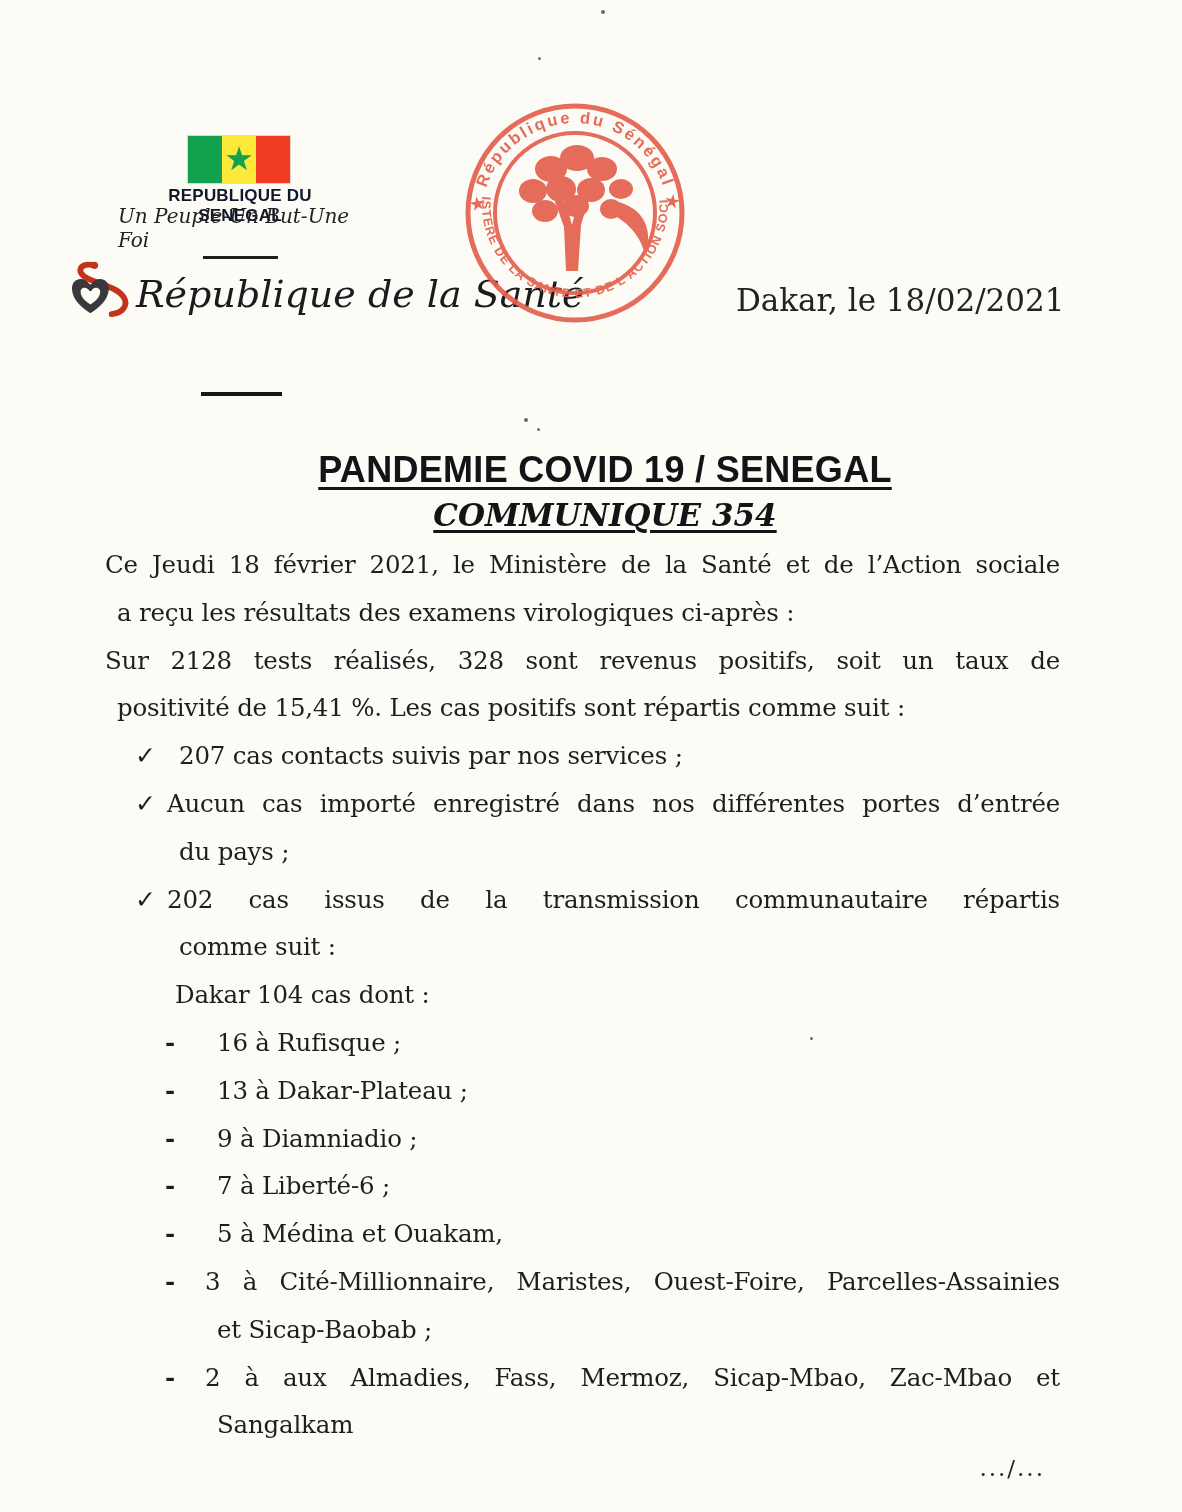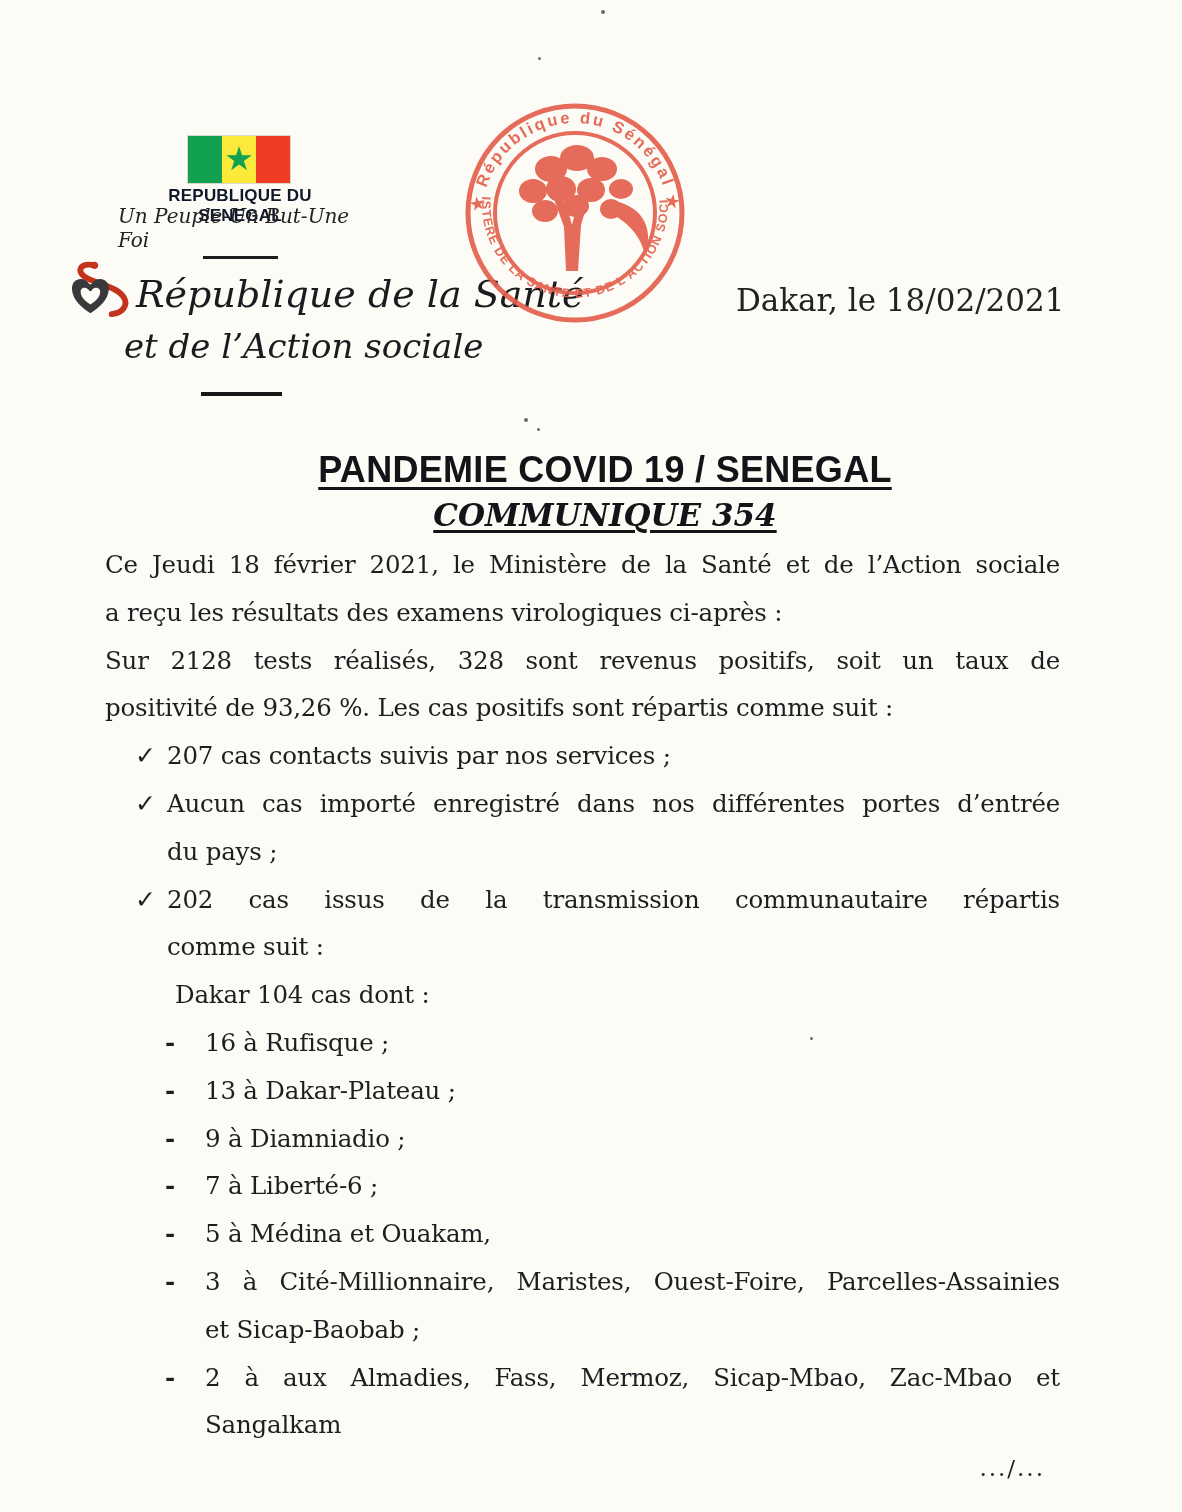--- a/index.html
+++ b/index.html
@@ -34,21 +34,21 @@
   .title-block{position:absolute;top:449px;left:14px;width:1182px;text-align:center;}
   .title-main{font-family:"Liberation Sans",sans-serif;font-weight:bold;font-size:36px;color:#141418;
     text-decoration:underline;text-decoration-thickness:3px;text-underline-offset:5px;letter-spacing:.3px;}
   .title-sub{margin-top:6px;font-family:"DejaVu Serif",serif;font-weight:bold;font-style:italic;font-size:31px;color:#141418;
     text-decoration:underline;text-decoration-thickness:3px;text-underline-offset:4px;}
   
   .body-block{position:absolute;left:105px;top:541px;width:955px;
     font-size:24.5px;letter-spacing:-0.2px;line-height:47.8px;color:#1e1e22;}
   .line{display:block;}
   .jline{text-align:justify;text-align-last:justify;}
-  .lline{text-align:left;white-space:nowrap;}
+  .lline{text-align:left;white-space:nowrap;margin-left:12px;}
   .check-item{position:relative;padding-left:62px;}
   .check-item .marker{position:absolute;left:30px;top:0;font-family:"DejaVu Sans",sans-serif;font-size:25px;}
   .dash-item{position:relative;padding-left:100px;}
   .dash-item .marker{position:absolute;left:60px;top:0;font-weight:bold;}
   .dakar-line{padding-left:70px;font-weight:normal;white-space:nowrap;}
   b{font-weight:normal;}
   .cont-mark{position:absolute;left:845px;top:1455px;width:200px;text-align:right;
     font-size:23px;letter-spacing:2px;color:#222;}
   
   .speck{position:absolute;background:#6a6a66;border-radius:50%;}
@@ -70,21 +70,20 @@
   <div class="rule1"></div>
 
   <svg class="logo" viewBox="0 0 72 62" aria-hidden="true">
     <path d="M28,8 C12,3 7,15 20,21 C34,28 50,30 57,40 C63,49 56,57 45,58" fill="none" stroke="#c3331b" stroke-width="6" stroke-linecap="round"></path>
     <circle cx="27" cy="7.5" r="3.6" fill="#c3331b"></circle>
     <path d="M22,27 C16,18 3,21 4,33 C5,44 15,52 23,57 C31,52 41,44 42,33 C43,21 30,18 24,27 Z" fill="#39393b"></path>
     <path d="M22,34 C19,29 12,30 13,36 C13.5,41 18,45 23,48 C28,45 32.5,41 33,36 C34,30 26,29 24,34 Z" fill="#fcfbf5"></path>
   </svg>
 
   <div class="ministry1">République de la Santé</div>
-  <div class="ministry2">et de l’Action sociale</div>
   <div class="rule2"></div>
 
   <svg class="stamp" viewBox="0 0 228 228" aria-hidden="true">
     <defs>
       <path id="arcTop" d="M 25.6 146 A 93 93 0 1 1 202.4 146" fill="none"></path>
       <path id="arcBottom" d="M 21.4 97 A 93 93 0 1 0 206.6 97" fill="none"></path>
     </defs>
     <circle cx="114" cy="114" r="107" fill="none" stroke="#e4604d" stroke-width="5"></circle>
     <circle cx="114" cy="114" r="80" fill="none" stroke="#e4604d" stroke-width="4"></circle>
     <text font-family="Liberation Sans, sans-serif" font-size="16.5" letter-spacing="2.5" fill="#e4604d" font-weight="bold">
@@ -119,21 +118,21 @@
 
   <div class="body-block">
 
     <div>
       <span class="line jline">Ce <b>Jeudi 18 février 2021</b>, le Ministère de la Santé et de l’Action sociale</span>
       <span class="line lline">a reçu les résultats des examens virologiques ci-après :</span>
     </div>
 
     <div>
       <span class="line jline">Sur <b>2128</b> tests réalisés, <b>328</b> sont revenus <b>positifs,</b> soit un taux de</span>
-      <span class="line lline"><b>positivité de 93,26 %.</b>  Les cas positifs sont répartis comme suit :</span>
+      <span class="line lline"><b>positivité de 15,41 %.</b>  Les cas positifs sont répartis comme suit :</span>
     </div>
 
     <div class="check-item">
       <span class="marker">✓</span>
       <span class="line lline"><b>207 cas contacts</b> suivis par nos services ;</span>
     </div>
 
     <div class="check-item">
       <span class="marker">✓</span>
       <span class="line jline"><b>Aucun cas importé</b> enregistré dans nos différentes portes d’entrée</span>

